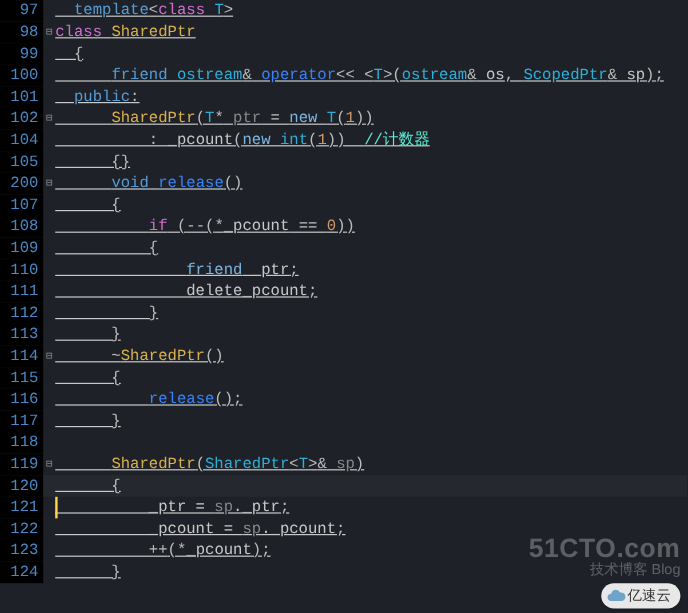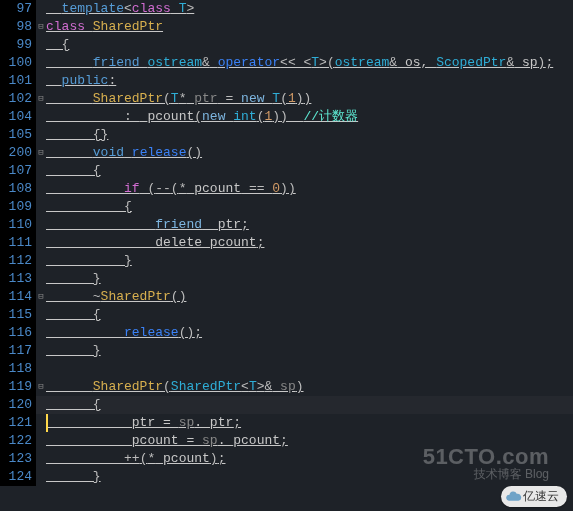--- a/index.html
+++ b/index.html
@@ -67,21 +67,21 @@
   .caret {
     position: absolute;
     left: 46px;
     width: 2px;
     height: 18px;
     background: #ffd84a;
   }
 
   .watermark {
     position: absolute;
-    right: 24px;
+    right: 6px;
     bottom: 30px;
     text-align: right;
     pointer-events: none;
     color: rgba(255,255,255,0.28);
     font-family: Arial, sans-serif;
     line-height: 1.05;
   }
   .watermark .big { font-size: 22px; font-weight: 700; letter-spacing: 0.5px; }
   .watermark .small { font-size: 12px; }
 

